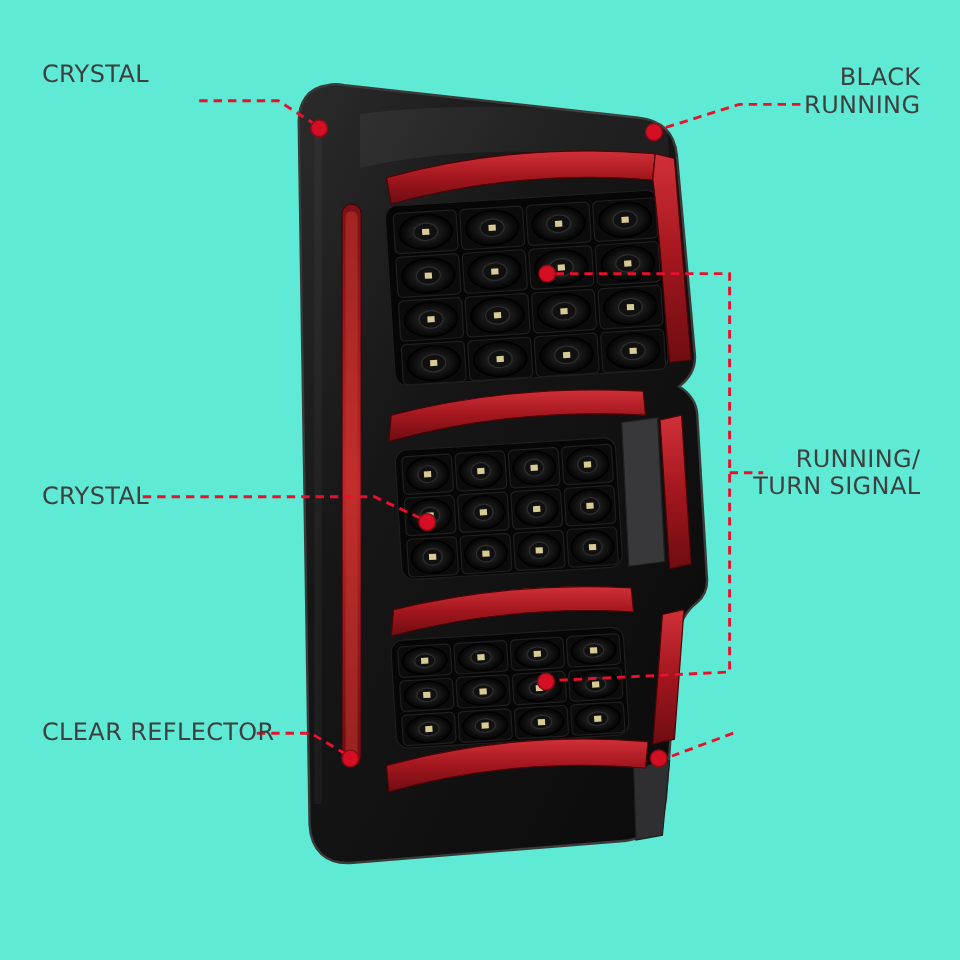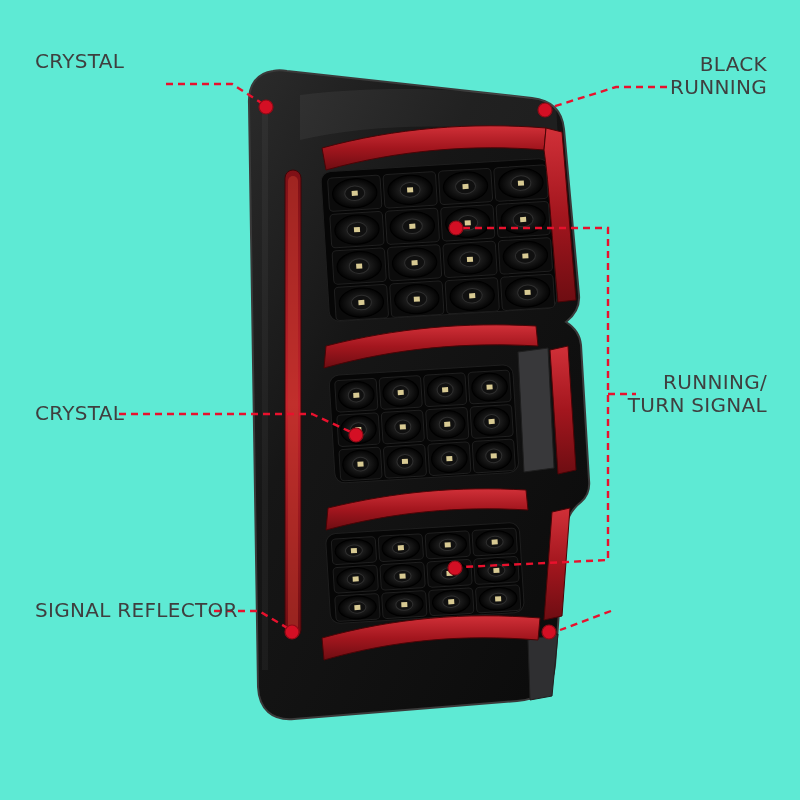--- a/index.html
+++ b/index.html
@@ -275,17 +275,17 @@
   <div class="callout-label" style="left:35px;top:402px;">
     <span>CRYSTAL</span>
   </div>
 
   <div class="callout-label right" style="right:33px;top:371px;">
     <span>RUNNING/</span>
     <span>TURN SIGNAL</span>
   </div>
 
   <div class="callout-label" style="left:35px;top:599px;">
-    <span>SIGNAL REFLECTOR</span>
+    <span>CLEAR REFLECTOR</span>
   </div>
 
 
 </div>
 
 </body></html>

